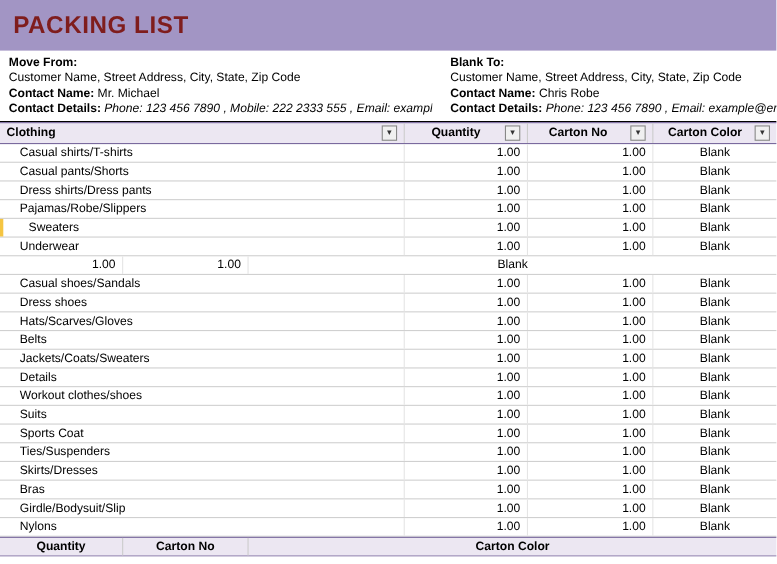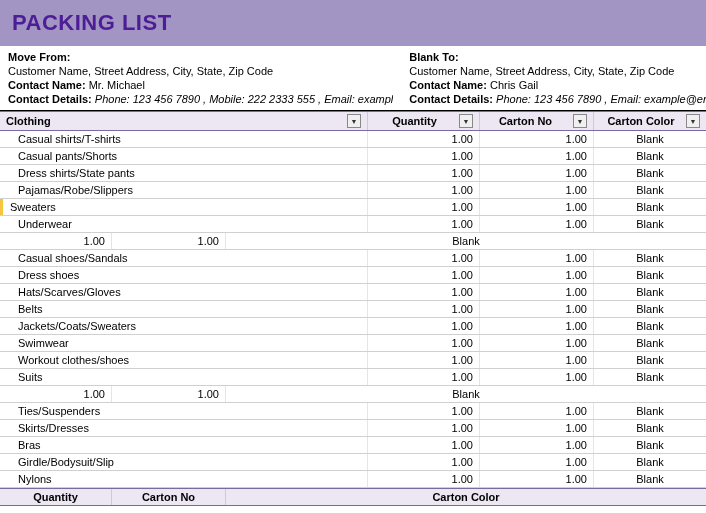--- a/index.html
+++ b/index.html
@@ -1,33 +1,33 @@
 <!DOCTYPE html>
 <html><head>
 <meta charset="utf-8">
 <style>
   * { box-sizing: border-box; margin: 0; padding: 0; }
   body { font-family: Arial, sans-serif; font-size: 11px; background: #fff; width: 706px; }
-  .header-bar { background: #a295c4; color: #4c1d95; font-weight: bold; font-size: 22px; padding: 10px 12px; letter-spacing: 0.5px; }
+  .header-bar { background: #a295c4; color: #7f1d1d; font-weight: bold; font-size: 22px; padding: 10px 12px; letter-spacing: 0.5px; }
   .info-section { display: flex; border-bottom: 1px solid #000; }
   .info-col { flex: 1; padding: 4px 8px 4px 8px; }
   .info-col.left { flex: 0 0 370px; }
   .info-line { white-space: nowrap; overflow: hidden; padding: 1px 0; font-size: 11px; }
   .info-label { font-weight: bold; }
   .info-italic { font-style: italic; }
   .category-header { display: flex; background: #ece7f2; border-top: 1px solid #7a6a9e; border-bottom: 1px solid #7a6a9e; font-weight: bold; font-size: 11px; }
   .category-header.second { border-top: 1px solid #7a6a9e; }
   .col-item { flex: 0 0 368px; padding: 2px 6px; display: flex; align-items: center; justify-content: space-between; border-right: 1px solid #ccc; }
   .col-qty { flex: 0 0 112px; padding: 2px 6px; display: flex; align-items: center; justify-content: flex-end; border-right: 1px solid #ccc; gap: 4px; }
   .col-carton { flex: 0 0 114px; padding: 2px 6px; display: flex; align-items: center; justify-content: flex-end; border-right: 1px solid #ccc; gap: 8px; }
   .col-color { flex: 1; padding: 2px 6px; display: flex; align-items: center; justify-content: flex-start; gap: 4px; }
   .col-qty .label-text, .col-carton .label-text, .col-color .label-text { flex: 1; text-align: center; }
   .filter-btn { width: 14px; height: 14px; background: #f0f0f0; border: 1px solid #888; display: inline-flex; align-items: center; justify-content: center; font-size: 7px; color: #333; cursor: pointer; }
   .data-row { display: flex; border-bottom: 1px solid #d0d0d0; font-size: 11px; }
-  .data-row.highlight .cell-item { border-left: 3px solid #f5c542; padding-left: 7px; }
+  .data-row.highlight .cell-item { border-left: 3px solid #f5c542; padding-left: 23px; }
   .cell-item { flex: 0 0 368px; padding: 2px 6px 2px 18px; border-right: 1px solid #e5e5e5; }
   .cell-qty { flex: 0 0 112px; padding: 2px 6px; text-align: right; border-right: 1px solid #e5e5e5; }
   .cell-carton { flex: 0 0 114px; padding: 2px 6px; text-align: right; border-right: 1px solid #e5e5e5; }
   .cell-color { flex: 1; padding: 2px 6px; text-align: center; }
   .rows-container { }
 </style>
 </head>
 <body>
 
 <div class="header-bar">PACKING LIST</div>
@@ -35,21 +35,21 @@
 <div class="info-section">
   <div class="info-col left">
     <div class="info-line"><span class="info-label">Move From:</span></div>
     <div class="info-line">Customer Name, Street Address, City, State, Zip Code</div>
     <div class="info-line"><span class="info-label">Contact Name:</span> <span>Mr. Michael</span></div>
     <div class="info-line"><span class="info-label">Contact Details:</span> <span class="info-italic">Phone: 123 456 7890 , Mobile: 222 2333 555 , Email: exampl</span></div>
   </div>
   <div class="info-col">
     <div class="info-line"><span class="info-label">Blank To:</span></div>
     <div class="info-line">Customer Name, Street Address, City, State, Zip Code</div>
-    <div class="info-line"><span class="info-label">Contact Name:</span> <span>Chris Gail</span></div>
+    <div class="info-line"><span class="info-label">Contact Name:</span> <span>Chris Robe</span></div>
     <div class="info-line"><span class="info-label">Contact Details:</span> <span class="info-italic">Phone: 123 456 7890 , Email: example@email.co</span></div>
   </div>
 </div>
 
 <div class="category-header">
   <div class="col-item">
     <span>Clothing</span>
     <span class="filter-btn">▼</span>
   </div>
   <div class="col-qty">
@@ -73,21 +73,21 @@
       <div class="cell-carton">1.00</div>
       <div class="cell-color">Blank</div>
     </div>
     <div class="data-row">
       <div class="cell-item">Casual pants/Shorts</div>
       <div class="cell-qty">1.00</div>
       <div class="cell-carton">1.00</div>
       <div class="cell-color">Blank</div>
     </div>
     <div class="data-row">
-      <div class="cell-item">Dress shirts/State pants</div>
+      <div class="cell-item">Dress shirts/Dress pants</div>
       <div class="cell-qty">1.00</div>
       <div class="cell-carton">1.00</div>
       <div class="cell-color">Blank</div>
     </div>
     <div class="data-row">
       <div class="cell-item">Pajamas/Robe/Slippers</div>
       <div class="cell-qty">1.00</div>
       <div class="cell-carton">1.00</div>
       <div class="cell-color">Blank</div>
     </div>
@@ -132,38 +132,39 @@
       <div class="cell-carton">1.00</div>
       <div class="cell-color">Blank</div>
     </div>
     <div class="data-row">
       <div class="cell-item">Jackets/Coats/Sweaters</div>
       <div class="cell-qty">1.00</div>
       <div class="cell-carton">1.00</div>
       <div class="cell-color">Blank</div>
     </div>
     <div class="data-row">
-      <div class="cell-item">Swimwear</div>
+      <div class="cell-item">Details</div>
       <div class="cell-qty">1.00</div>
       <div class="cell-carton">1.00</div>
       <div class="cell-color">Blank</div>
     </div>
     <div class="data-row">
       <div class="cell-item">Workout clothes/shoes</div>
       <div class="cell-qty">1.00</div>
       <div class="cell-carton">1.00</div>
       <div class="cell-color">Blank</div>
     </div>
     <div class="data-row">
       <div class="cell-item">Suits</div>
       <div class="cell-qty">1.00</div>
       <div class="cell-carton">1.00</div>
       <div class="cell-color">Blank</div>
     </div>
     <div class="data-row">
+      <div class="cell-item">Sports Coat</div>
       <div class="cell-qty">1.00</div>
       <div class="cell-carton">1.00</div>
       <div class="cell-color">Blank</div>
     </div>
     <div class="data-row">
       <div class="cell-item">Ties/Suspenders</div>
       <div class="cell-qty">1.00</div>
       <div class="cell-carton">1.00</div>
       <div class="cell-color">Blank</div>
     </div>

